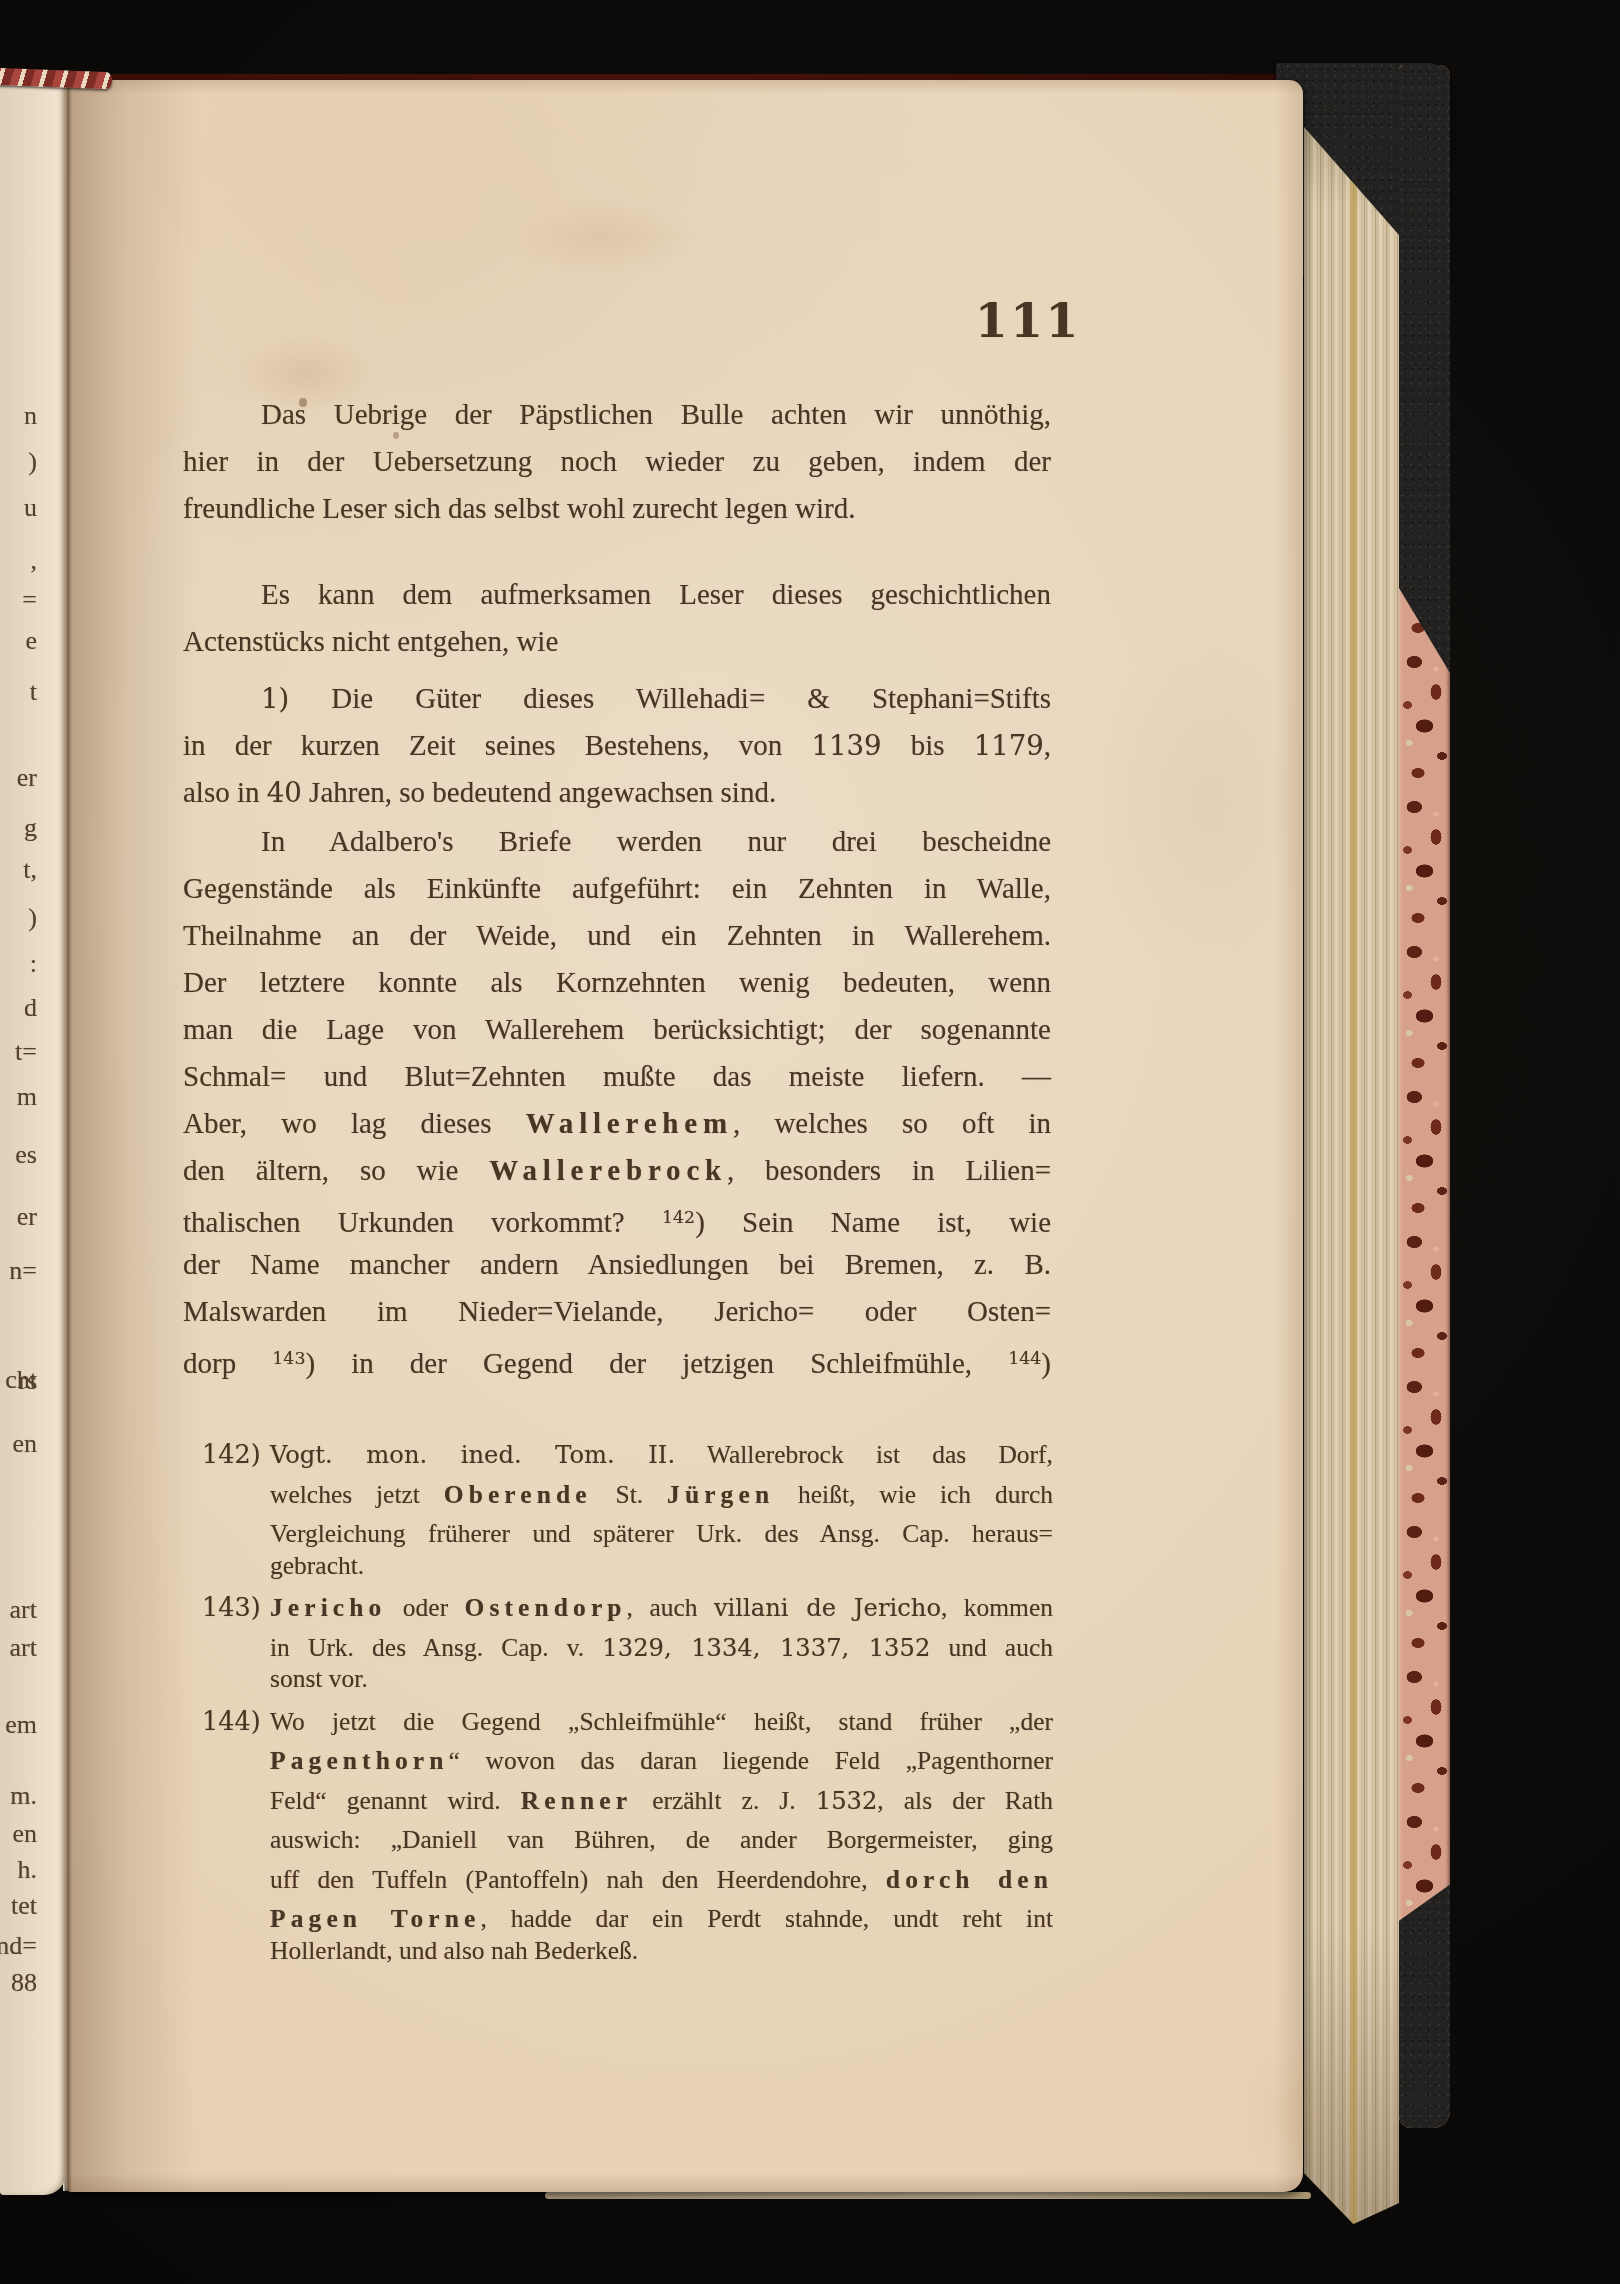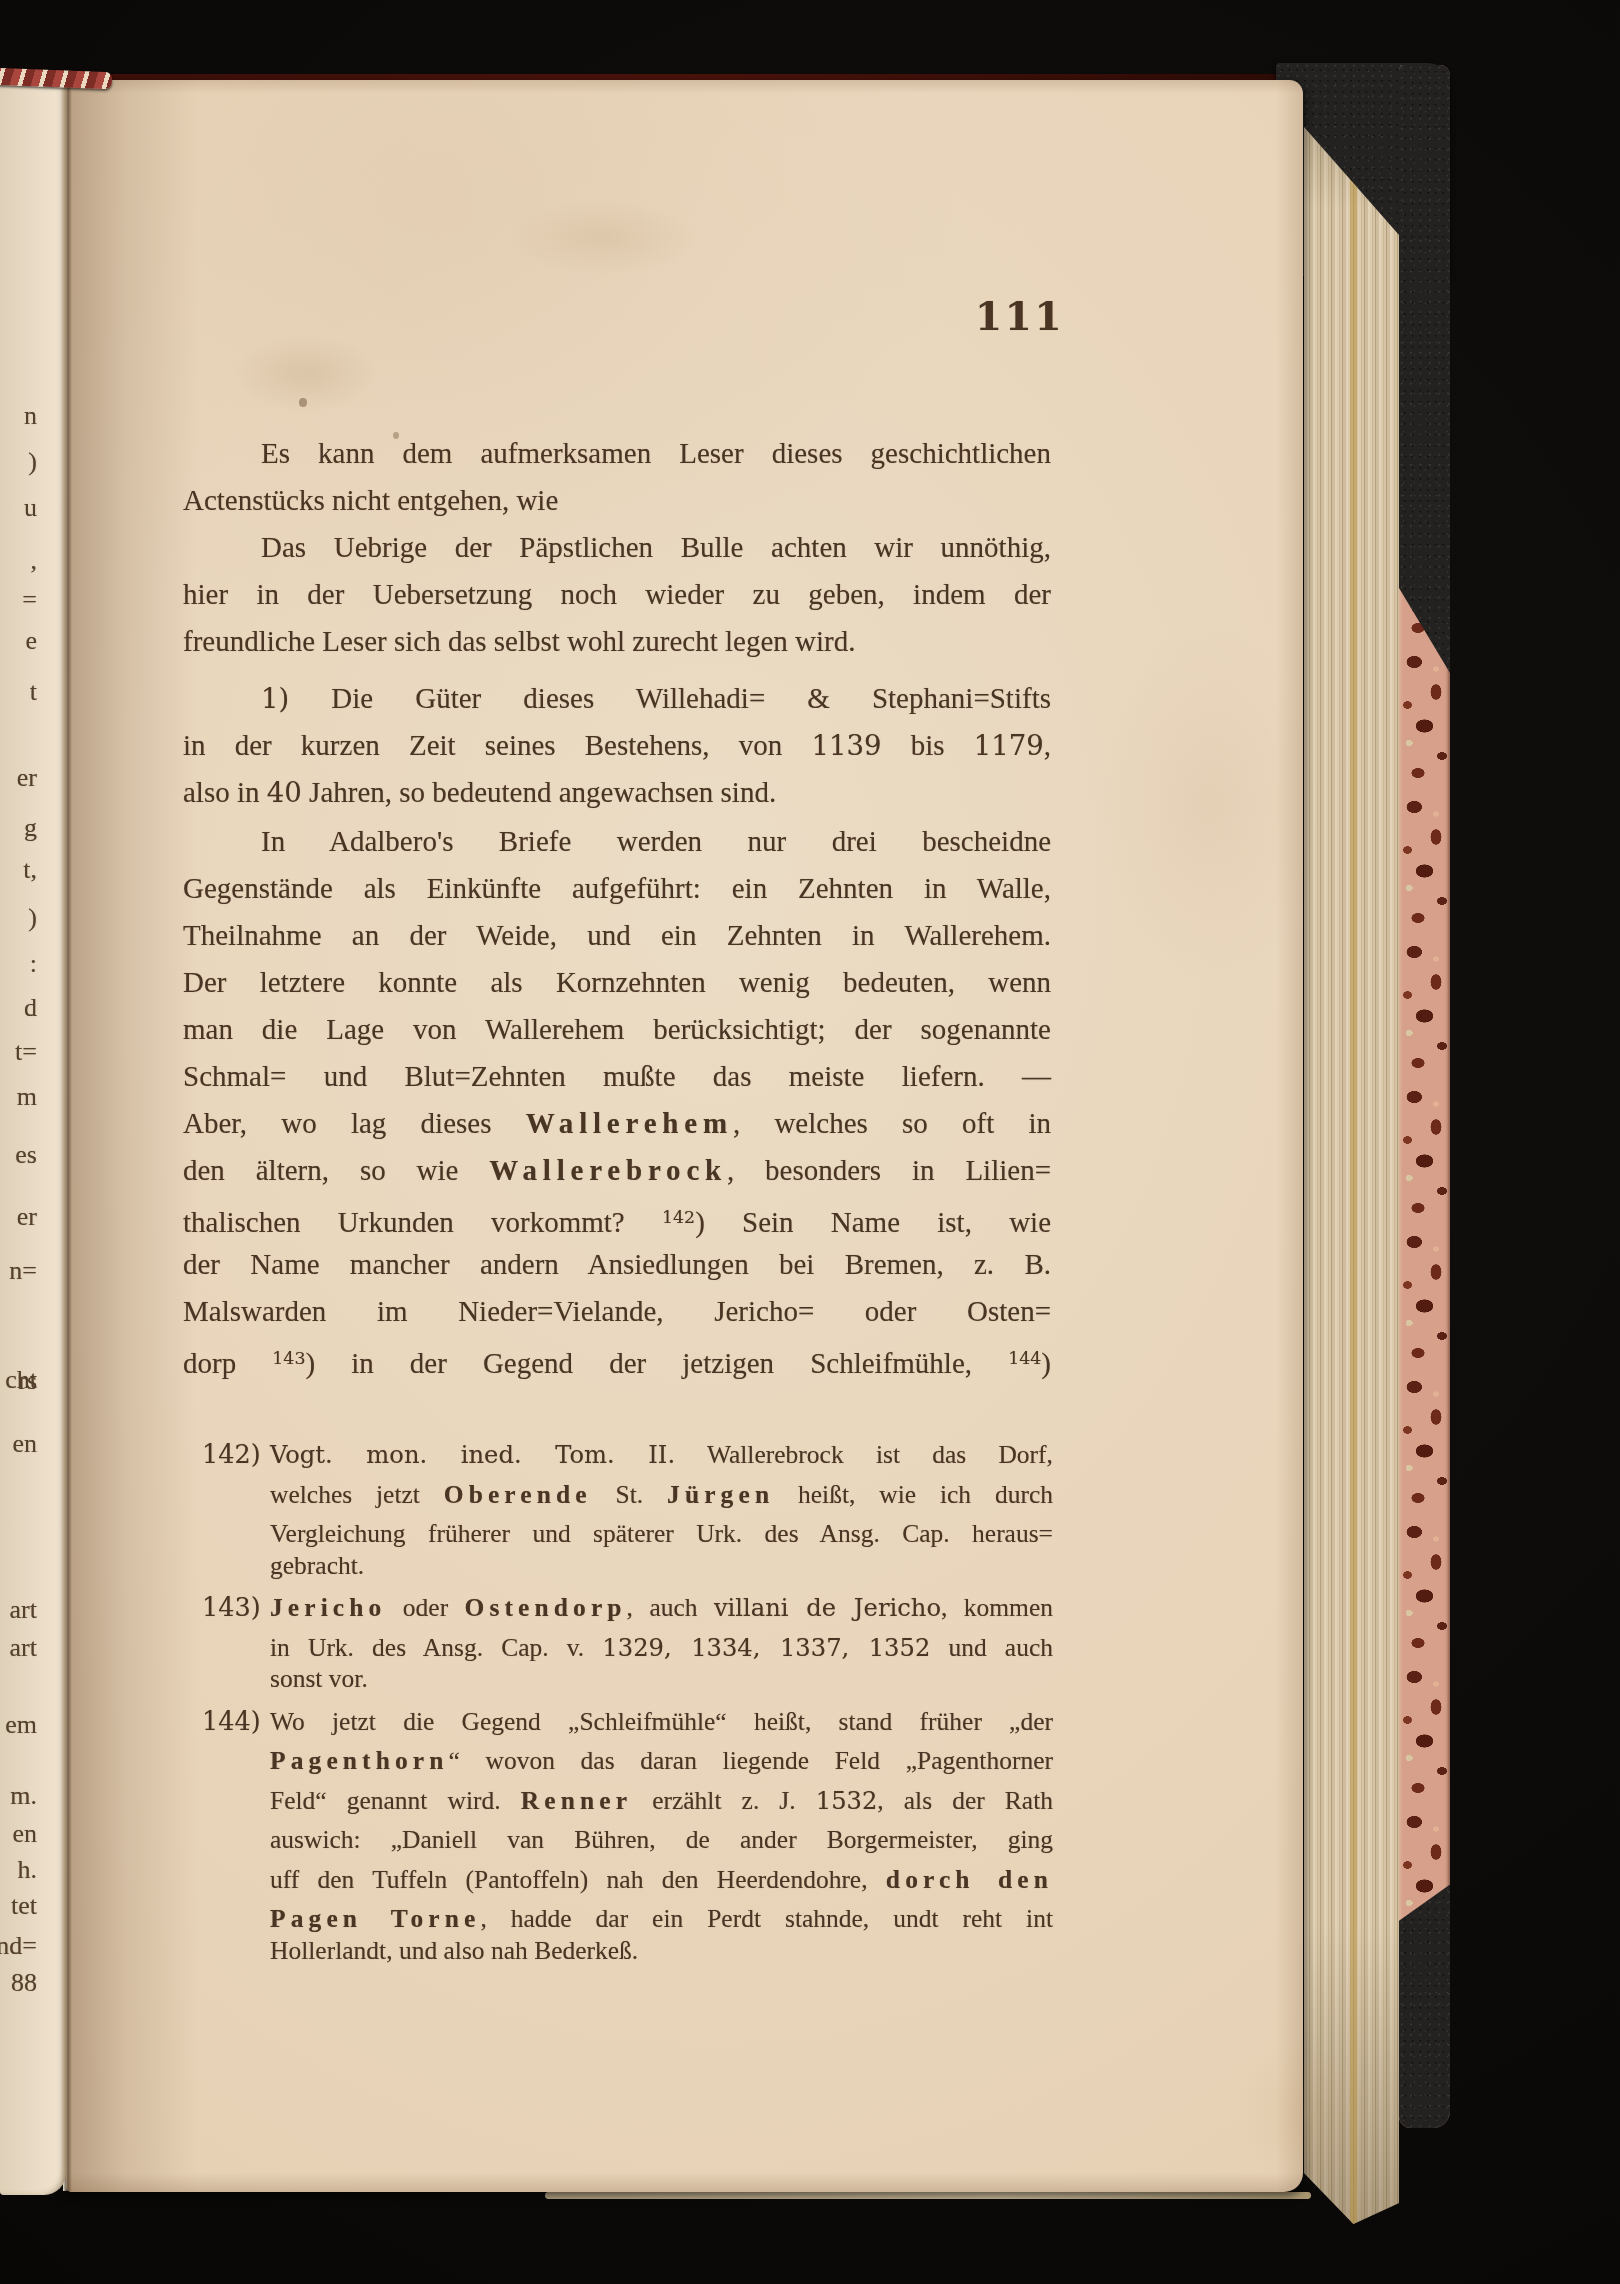--- a/index.html
+++ b/index.html
@@ -83,21 +83,21 @@
   .stain{position:absolute;border-radius:50%;pointer-events:none;}
   .stain.s1{left:167px;top:255px;width:145px;height:77px;background:radial-gradient(closest-side,rgba(150,110,70,.14),transparent);}
   .stain.s2{left:233px;top:318px;width:7.7px;height:8.5px;background:rgba(92,62,36,.42);}
   .stain.s3{left:327px;top:352px;width:6px;height:6.8px;background:rgba(92,62,36,.34);}
   .stain.s4{left:443px;top:119px;width:187px;height:77px;background:radial-gradient(closest-side,rgba(165,125,85,.13),transparent);}
   .stain.s5{left:1030px;top:545px;width:221px;height:357px;background:radial-gradient(closest-side,rgba(160,120,80,.08),transparent);}
   .stain.s6{left:1174px;top:1957px;width:119px;height:153px;background:radial-gradient(closest-side,rgba(190,150,95,.12),transparent);}
 
   
   .ink{color:#4a3423;text-shadow:0 0 0.9px rgba(74,52,35,.40);}
-  .page-number{position:absolute;left:909px;top:213px;font-size:39px;font-weight:bold;
+  .page-number{position:absolute;left:909px;top:213px;font-size:47px;font-weight:bold;
       letter-spacing:2.6px;font-family:"DejaVu Serif",serif;}
   .main-text{position:absolute;left:117px;top:311px;width:868px;font-size:29px;}
   .t-line{height:47px;line-height:47px;}
   .t-line.just{text-align:justify;text-align-last:justify;}
   .t-line.indent{padding-left:78px;}
   .para.p2{margin-top:39px;}
   .para.p3{margin-top:10px;}
   .para.p4{margin-top:1.7px;}
   .footnotes{position:absolute;left:136px;top:1351px;width:851px;font-size:25.5px;}
   .fn + .fn{margin-top:11px;}
@@ -131,28 +131,28 @@
     <div class="stain s1"></div>
     <div class="stain s2"></div>
     <div class="stain s3"></div>
     <div class="stain s4"></div>
     <div class="stain s5"></div>
     <div class="stain s6"></div>
 
     <div class="page-number">111</div>
 
     <div class="main-text" id="main-text">
-        <div class="para p2">
-          <div class="t-line just indent"><span>Es kann dem aufmerksamen Leser dieses geschichtlichen</span></div>
-          <div class="t-line"><span>Actenstücks nicht entgehen, wie</span></div>
-        </div>
         <div class="para p1">
           <div class="t-line just indent"><span>Das Uebrige der Päpstlichen Bulle achten wir unnöthig,</span></div>
           <div class="t-line just"><span>hier in der Uebersetzung noch wieder zu geben, indem der</span></div>
           <div class="t-line"><span>freundliche Leser sich das selbst wohl zurecht legen wird.</span></div>
+        </div>
+        <div class="para p2">
+          <div class="t-line just indent"><span>Es kann dem aufmerksamen Leser dieses geschichtlichen</span></div>
+          <div class="t-line"><span>Actenstücks nicht entgehen, wie</span></div>
         </div>
         <div class="para p3">
           <div class="t-line just indent"><span class="ant">1)</span><span> Die Güter dieses Willehadi= &amp; Stephani=Stifts</span></div>
           <div class="t-line just"><span>in der kurzen Zeit seines Bestehens, von </span><span class="ant">1139</span><span> bis </span><span class="ant">1179</span><span>,</span></div>
           <div class="t-line"><span>also in </span><span class="ant">40</span><span> Jahren, so bedeutend angewachsen sind.</span></div>
         </div>
         <div class="para p4">
           <div class="t-line just indent"><span>In Adalbero's Briefe werden nur drei bescheidne</span></div>
           <div class="t-line just"><span>Gegenstände als Einkünfte aufgeführt: ein Zehnten in Walle,</span></div>
           <div class="t-line just"><span>Theilnahme an der Weide, und ein Zehnten in Wallerehem.</span></div>

